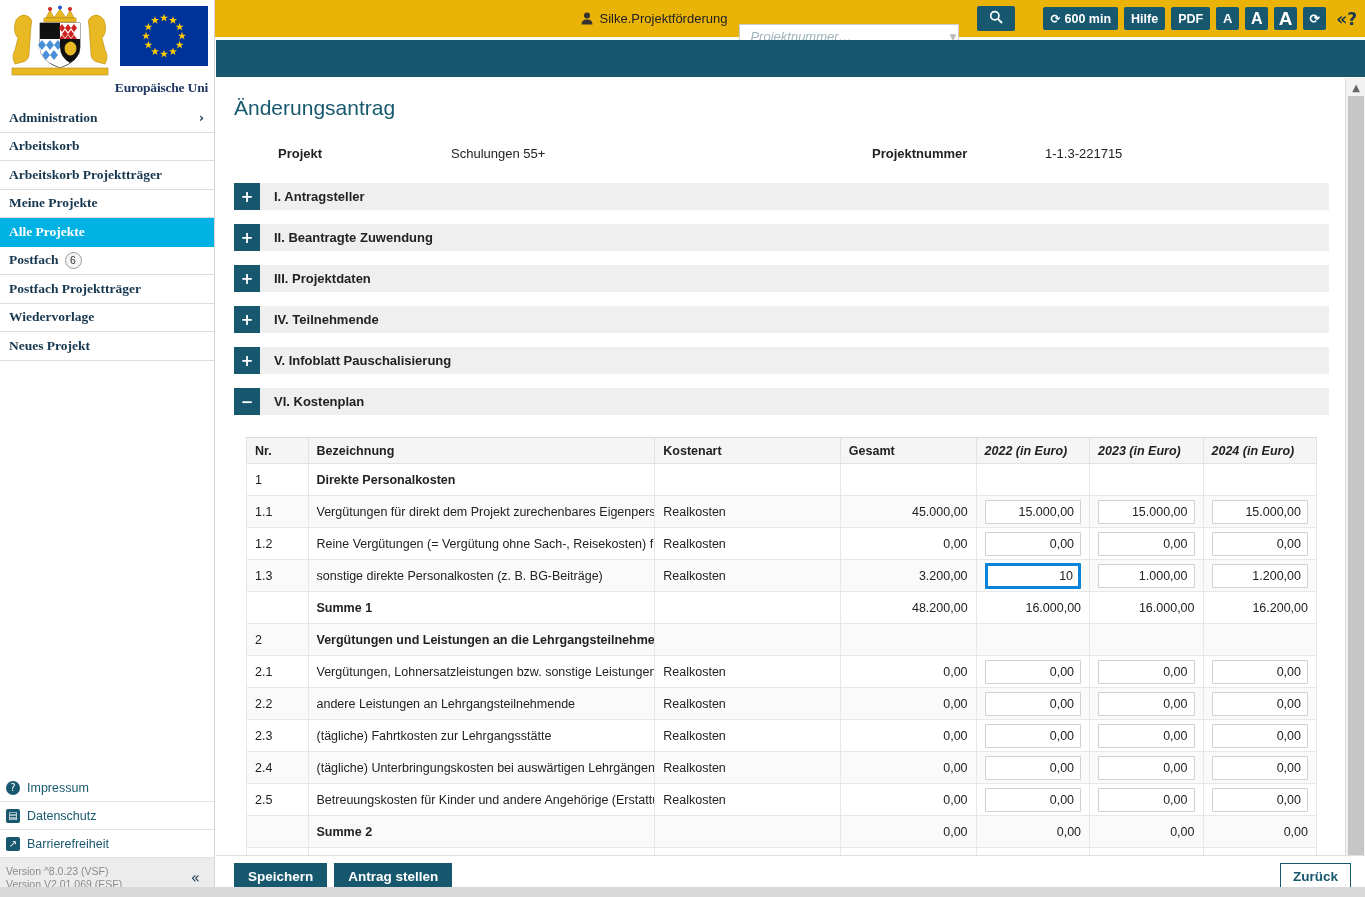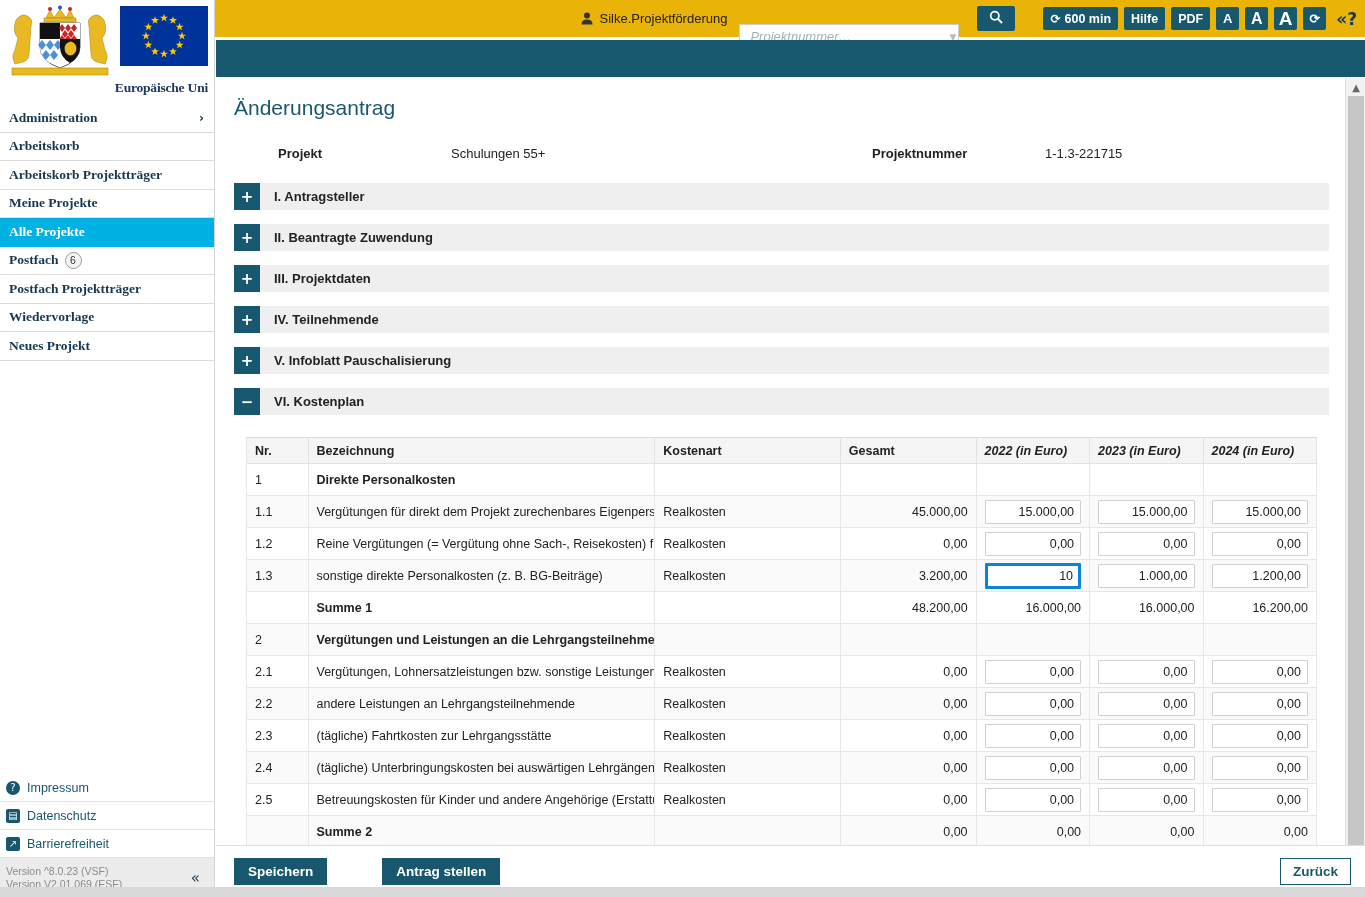--- a/index.html
+++ b/index.html
@@ -290,26 +290,25 @@
   }
   #vscroll .thumb {
     position: absolute; top: 18px; left: 2px;
     width: 16px; height: 760px;
     background: #c6c6c6;
     cursor: pointer;
   }
 
   
   #actionbar {
-    position: absolute; left: 216px; bottom: 0; right: 0; height: 52px;
+    position: absolute; left: 216px; bottom: 0; right: 0; height: 42px;
     background: #ffffff;
     border-top: 1px solid #e0e0e0;
     display: flex; align-items: center;
     padding: 0 14px 0 18px;
-    gap: 48px;
   }
   .btn-primary {
     background: #17586f; color: #fff;
     border: 0; height: 27px; padding: 0 14px;
     font-size: 13.5px; font-weight: bold; cursor: pointer;
     margin-right: 7px;
     font-family: "Liberation Sans", sans-serif;
   }
   .btn-outline {
     background: #fff; color: #17586f;

